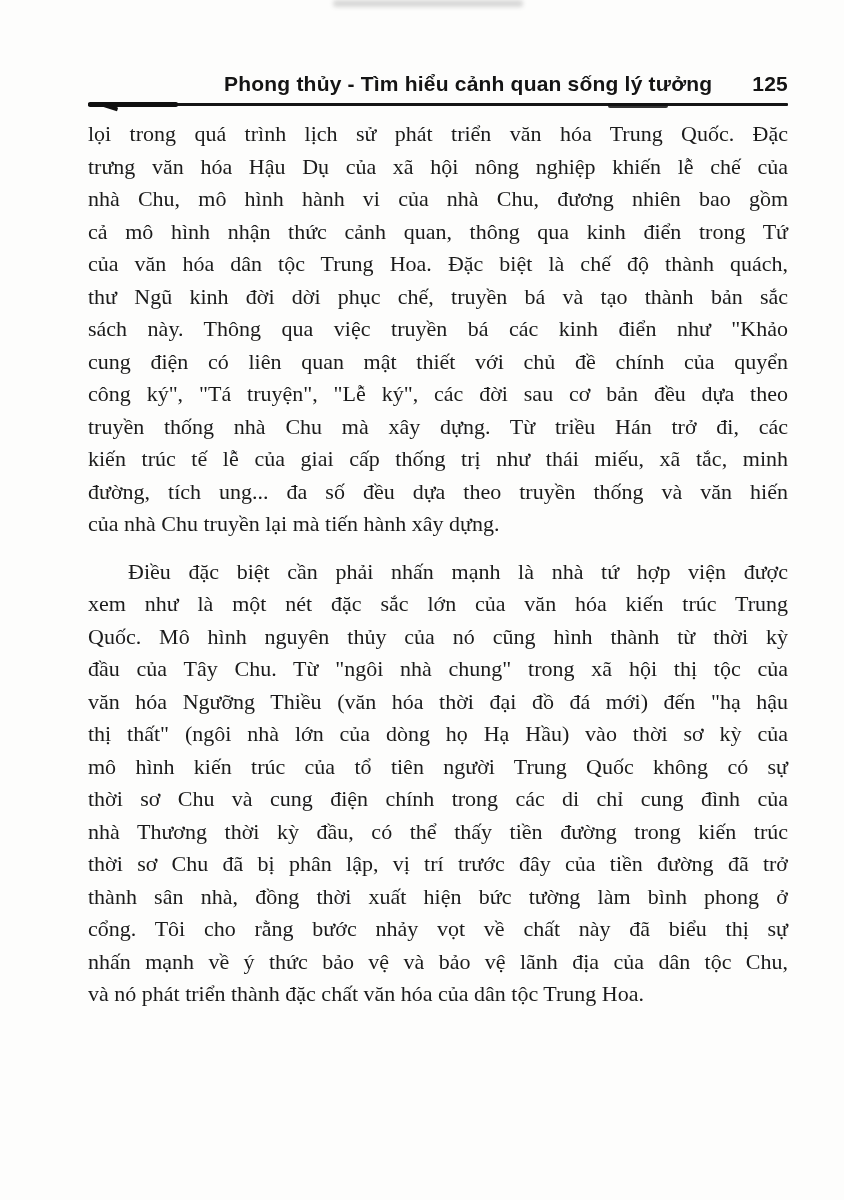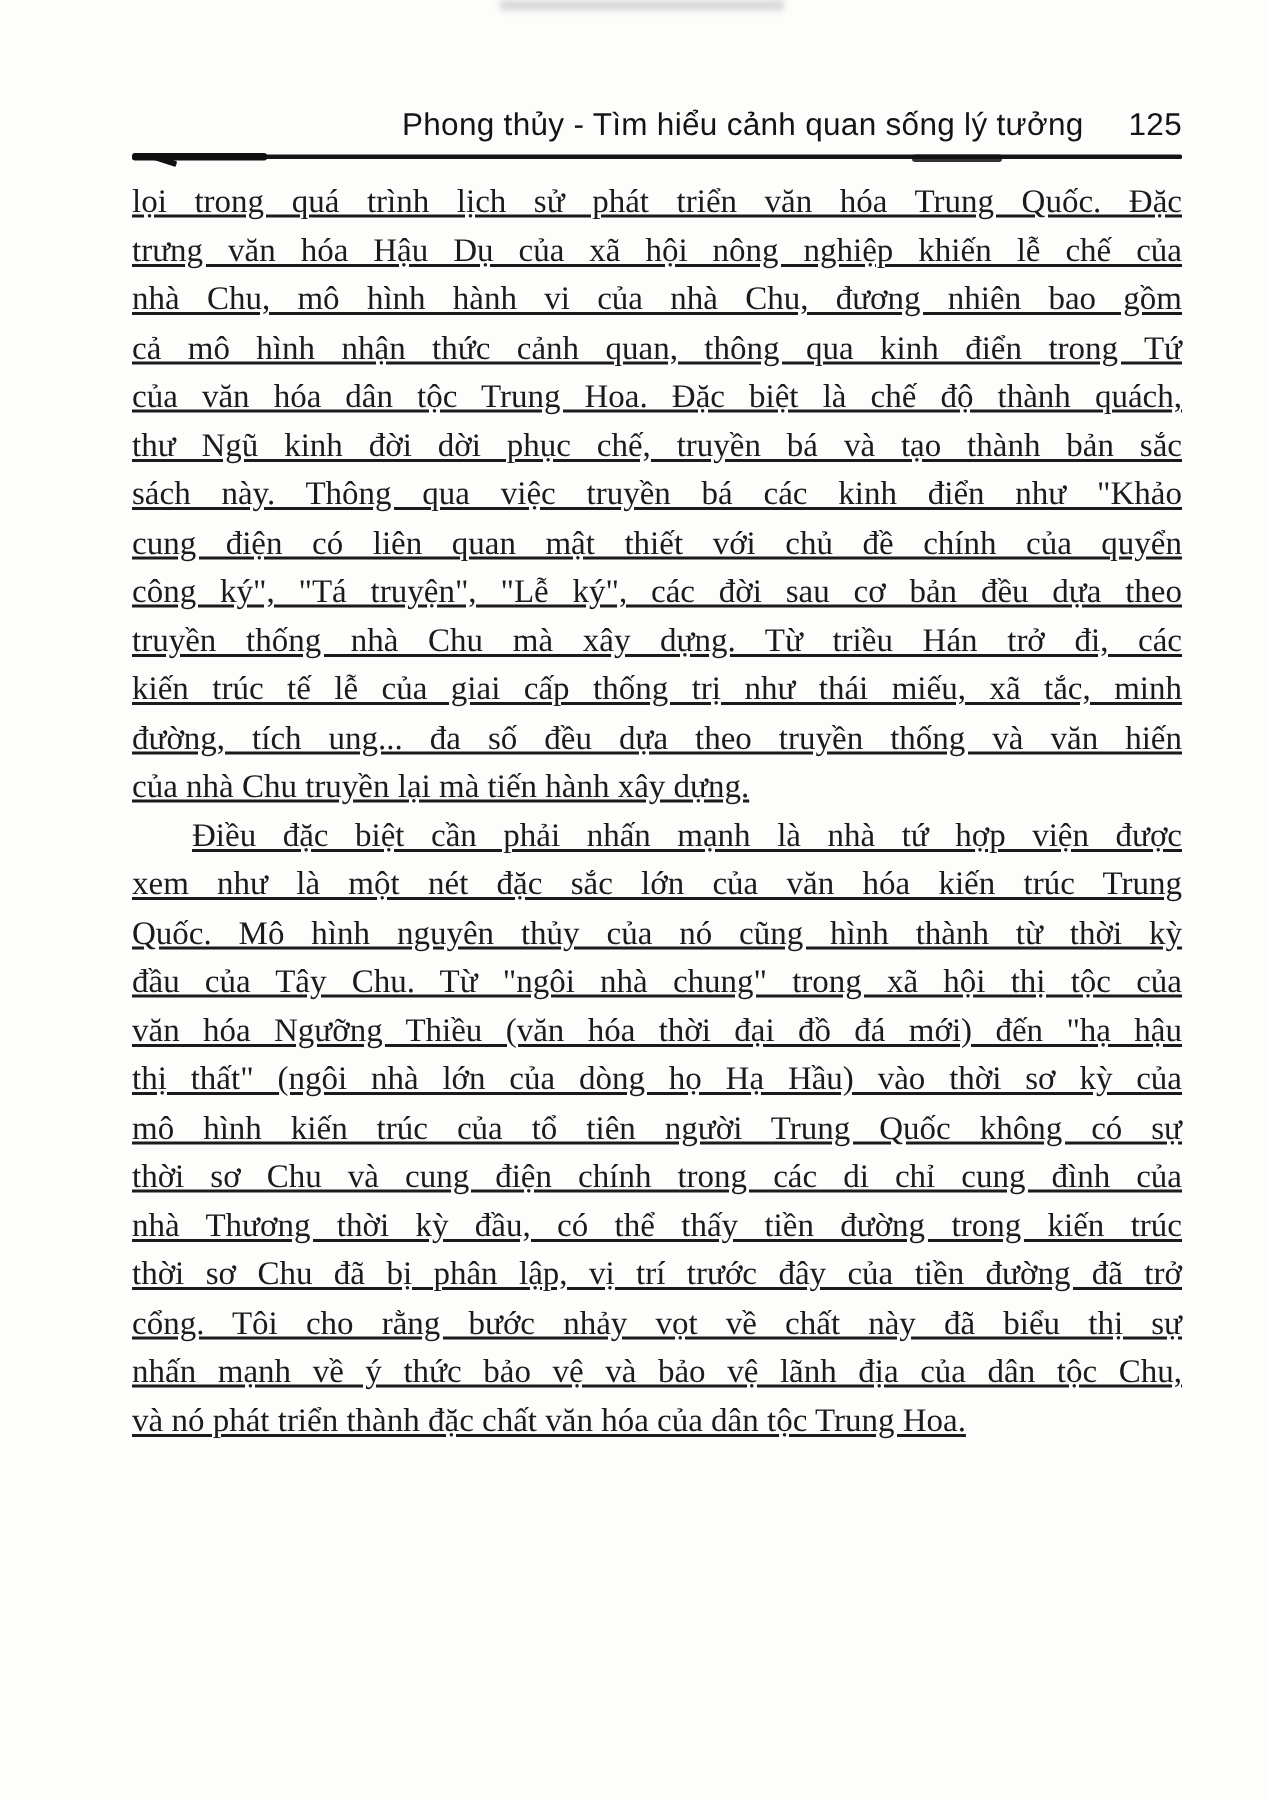--- a/index.html
+++ b/index.html
@@ -28,23 +28,23 @@
   .header {
     position: absolute;
     left: 0; top: 72px;
     width: 844px;
     padding: 0 56px 0 88px;
   }
   .header-row {
     display: flex;
     justify-content: flex-end;
     align-items: baseline;
-    gap: 30px;
+    gap: 40px;
     font-family: "Liberation Sans", "DejaVu Sans", sans-serif;
-    font-weight: normal;
+    font-weight: bold;
     font-size: 21px;
     letter-spacing: 0.2px;
     color: #141414;
   }
   .header-rule {
     position: relative;
     margin-top: 7px;
     height: 3px;
     background: #151515;
     border-radius: 1px;
@@ -76,24 +76,23 @@
     background: #101010;
     opacity: .85;
     border-radius: 2px;
   }
   .content {
     position: absolute;
     left: 0; top: 118px;
     width: 844px;
     padding: 0 56px 0 88px;
     font-size: 22px;
-    text-decoration: underline;
   }
   .paragraph { display: block; }
-  .paragraph-2 { }
+  .paragraph-2 { margin-top: 15px; }
   .line {
     line-height: 32.5px;
     white-space: normal;
     text-align: justify;
     text-align-last: justify;
     color: #1b1b1b;
   }
   .line.last {
     text-align-last: left;
   }
@@ -140,19 +139,20 @@
       <div class="line indent">Điều đặc biệt cần phải nhấn mạnh là nhà tứ hợp viện được</div>
       <div class="line">xem như là một nét đặc sắc lớn của văn hóa kiến trúc Trung</div>
       <div class="line">Quốc. Mô hình nguyên thủy của nó cũng hình thành từ thời kỳ</div>
       <div class="line">đầu của Tây Chu. Từ "ngôi nhà chung" trong xã hội thị tộc của</div>
       <div class="line">văn hóa Ngưỡng Thiều (văn hóa thời đại đồ đá mới) đến "hạ hậu</div>
       <div class="line">thị thất" (ngôi nhà lớn của dòng họ Hạ Hầu) vào thời sơ kỳ của</div>
       <div class="line">mô hình kiến trúc của tổ tiên người Trung Quốc không có sự</div>
       <div class="line">thời sơ Chu và cung điện chính trong các di chỉ cung đình của</div>
       <div class="line">nhà Thương thời kỳ đầu, có thể thấy tiền đường trong kiến trúc</div>
       <div class="line">thời sơ Chu đã bị phân lập, vị trí trước đây của tiền đường đã trở</div>
+      <div class="line">thành sân nhà, đồng thời xuất hiện bức tường làm bình phong ở</div>
       <div class="line">cổng. Tôi cho rằng bước nhảy vọt về chất này đã biểu thị sự</div>
       <div class="line">nhấn mạnh về ý thức bảo vệ và bảo vệ lãnh địa của dân tộc Chu,</div>
       <div class="line last">và nó phát triển thành đặc chất văn hóa của dân tộc Trung Hoa.</div>
     </div>
 
   </div>
 </div>
 
 </body></html>

